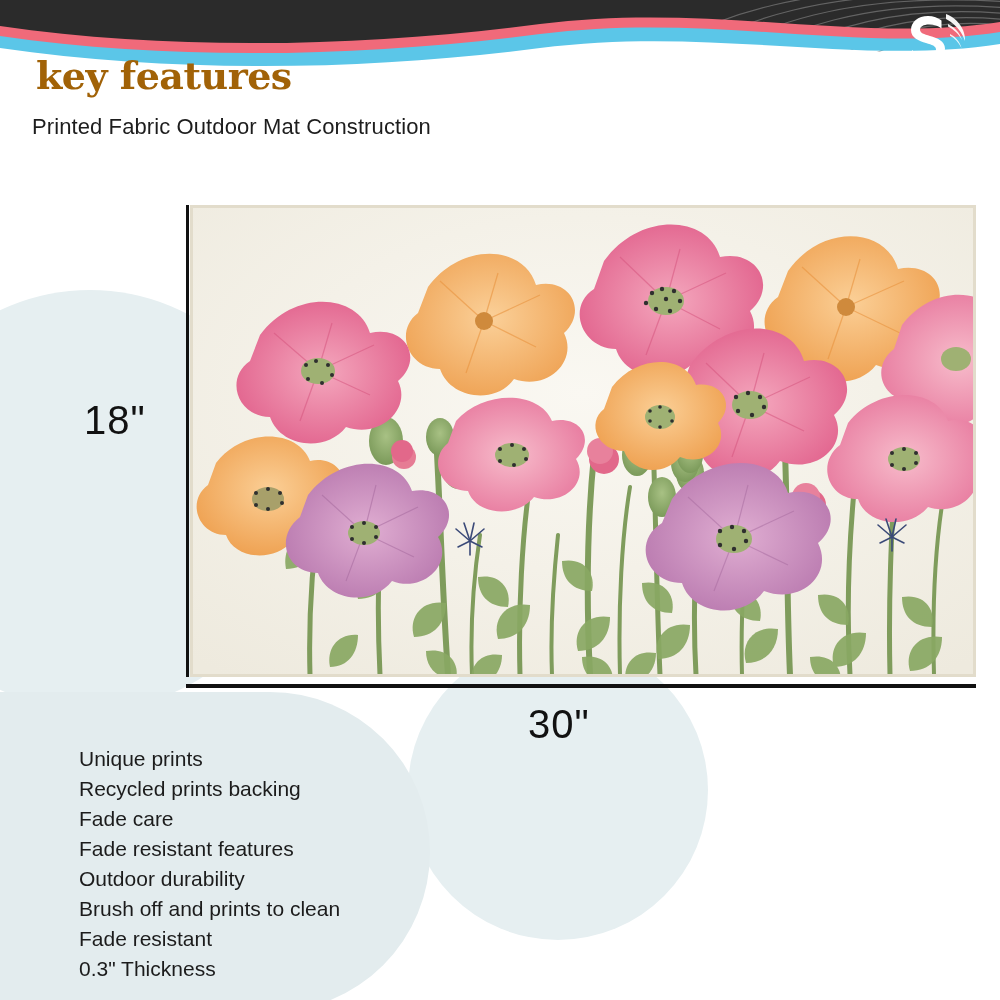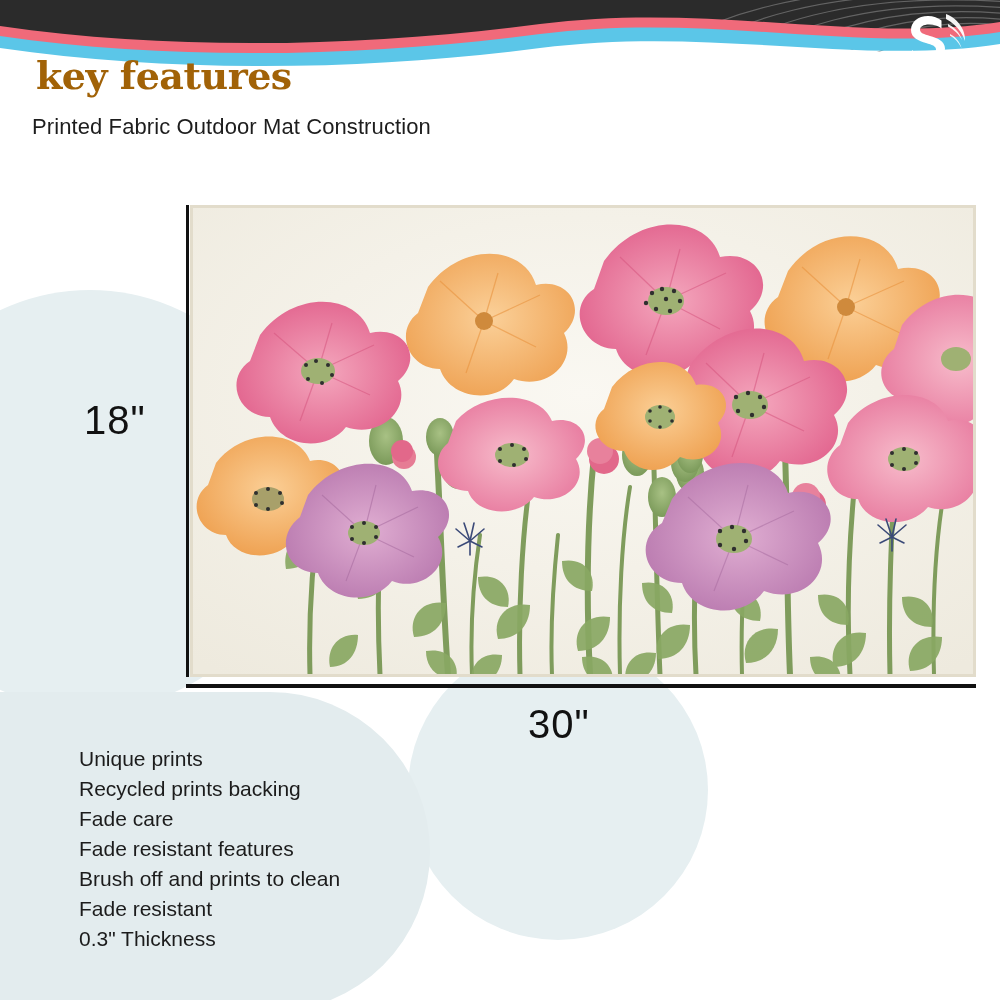--- a/index.html
+++ b/index.html
@@ -523,16 +523,17 @@
 <div class="rule-left"></div>
 <div class="rule-bottom"></div>
 <div class="dim-height">18"</div>
 <div class="dim-width">30"</div>
 
 <div class="features">
   <div class="feature-item">Unique prints</div>
   <div class="feature-item">Recycled prints backing</div>
   <div class="feature-item">Fade care</div>
   <div class="feature-item">Fade resistant features</div>
+  <div class="feature-item">Outdoor durability</div>
   <div class="feature-item">Brush off and prints to clean</div>
   <div class="feature-item">Fade resistant</div>
   <div class="feature-item">0.3" Thickness</div>
 </div>
 
 </body></html>

